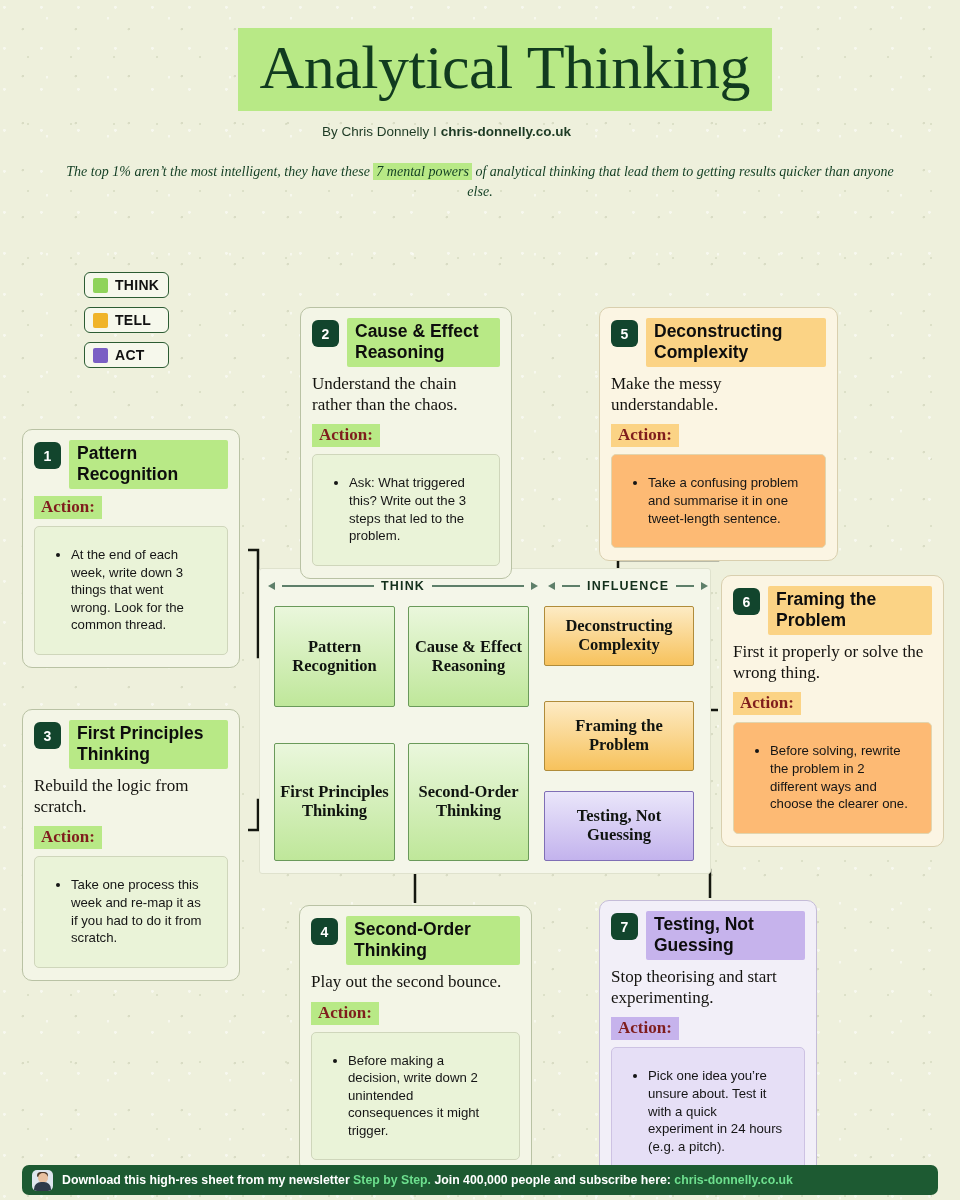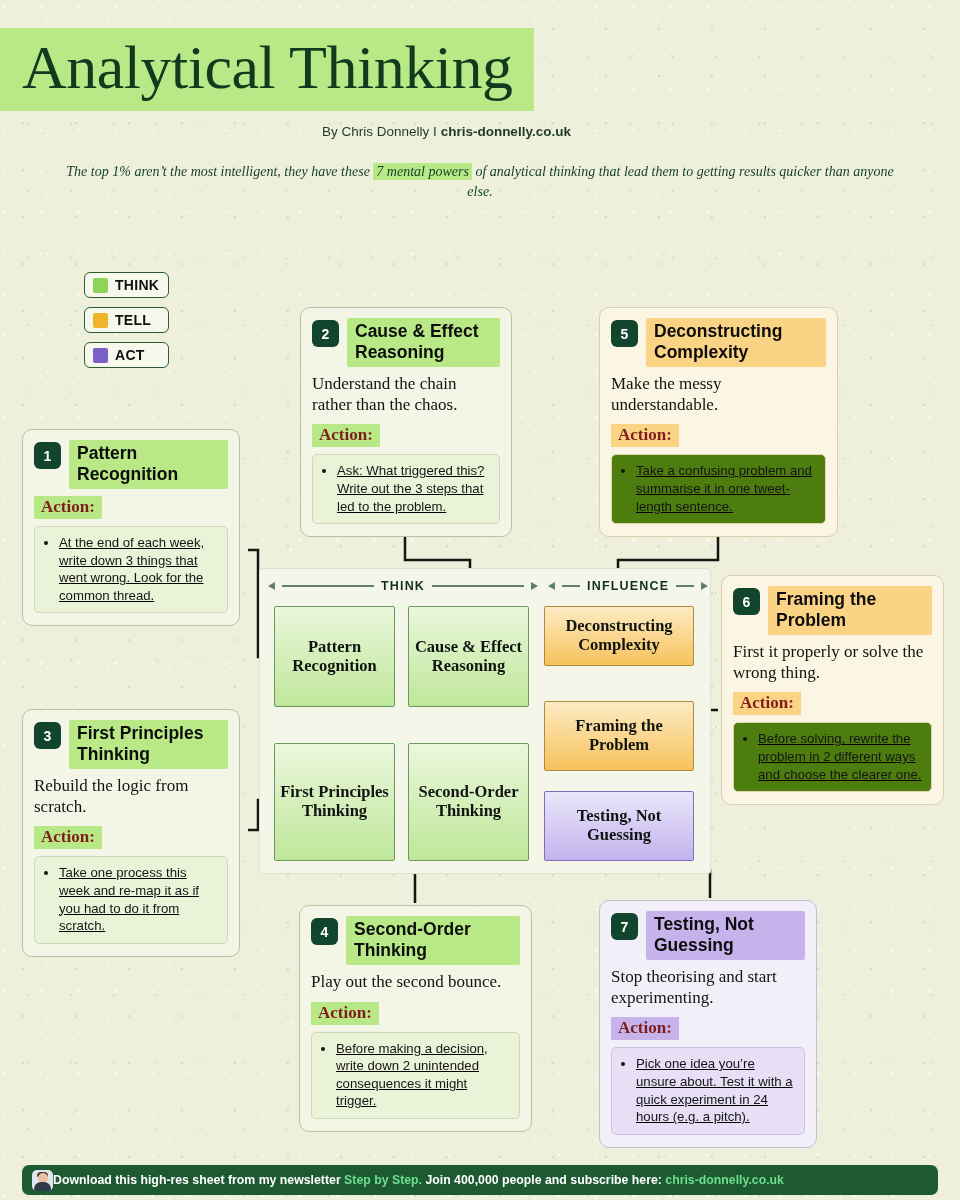--- a/index.html
+++ b/index.html
@@ -17,21 +17,21 @@
     background:
       radial-gradient(circle at 12% 18%, rgba(255,255,255,.55) 0 1.2px, transparent 1.6px),
       radial-gradient(circle at 43% 62%, rgba(140,150,110,.22) 0 1.1px, transparent 1.5px),
       radial-gradient(circle at 77% 31%, rgba(255,255,255,.5) 0 1.1px, transparent 1.5px),
       radial-gradient(circle at 65% 85%, rgba(140,150,110,.18) 0 1px, transparent 1.4px),
       #eef0dc;
     background-size: 37px 41px, 53px 47px, 61px 59px, 43px 67px, auto;
   }
 
   
-  .title-wrap { position:absolute; top:28px; left:0; width:960px; text-align:left; }
+  .title-wrap { position:absolute; top:28px; left:0; width:772px; text-align:right; }
   .title {
     display:inline-block;
     font-family:"Liberation Serif", serif;
     font-size:62px; line-height:1.08;
     color:#113b1f;
     background:#b8e986;
     padding:6px 22px 10px 22px;
     letter-spacing:-0.5px;
   }
   .byline {
@@ -110,32 +110,32 @@
     display:inline-block; font-family:"Liberation Serif", serif; font-weight:700;
     font-size:17px; color:#7f1d1d; padding:1px 7px 2px 7px; margin-bottom:7px;
   }
   .a-think { background:#b8e986; }
   .a-tell  { background:#fbd385; }
   .a-act   { background:#c6b3ec; }
   .bullets {
     border:1px solid #cfd6bb; border-radius:5px; background:#eaf3d8;
     padding:7px 9px 8px 9px;
   }
-  .bullets.tell { background:#4d7c0f; border-color:#e2d5ae; }
+  .bullets.tell { background:#fdba74; border-color:#e2d5ae; }
   .bullets.act  { background:#e6dff6; border-color:#cdc2e3; }
-  .bullets ul { margin:0; padding-left:15px;text-decoration:underline; }
+  .bullets ul { margin:12px; padding-left:15px; }
   .bullets li {
     font-size:13.2px; line-height:1.33; color:#151515; font-weight:500;
   }
 
   
   .footer {
     position:absolute; left:22px; top:1165px; width:916px; height:30px;
     background:#1d5a32; border-radius:7px;
-    display:flex; align-items:center; padding:0 10px; 
+    display:flex; align-items:center; padding:0 10px; gap:9px;
   }
   .avatar {
     width:21px; height:21px; border-radius:5px; background:#dfe6ee; flex:none;
     position:relative; overflow:hidden;
   }
   .avatar .face { position:absolute; left:5.5px; top:3px; width:10px; height:10px; border-radius:50%; background:#e8c0a0; }
   .avatar .hair { position:absolute; left:5px; top:2px; width:11px; height:5px; border-radius:6px 6px 2px 2px; background:#4a3526; }
   .avatar .body { position:absolute; left:2px; top:12.5px; width:17px; height:10px; border-radius:7px 7px 0 0; background:#2e3a4a; }
   .footer-text { font-size:12.3px; font-weight:700; color:#ffffff; white-space:nowrap; }
   .footer-text .g { color:#6ddf8e; }

